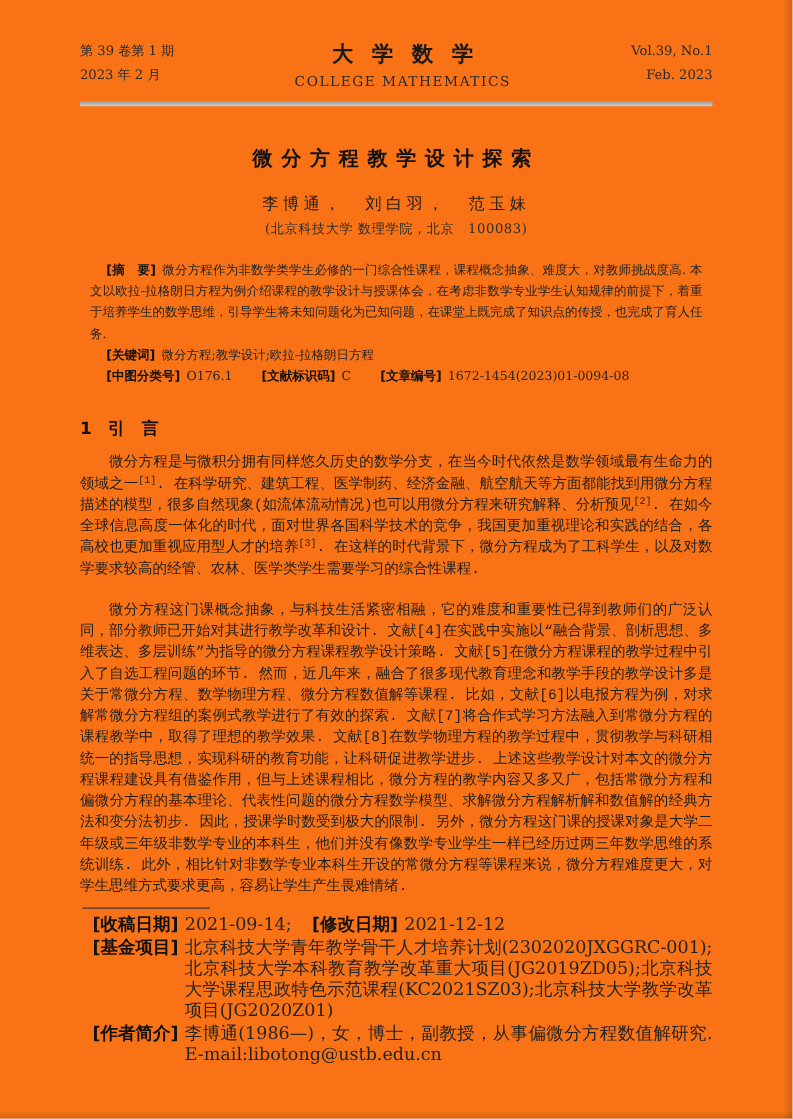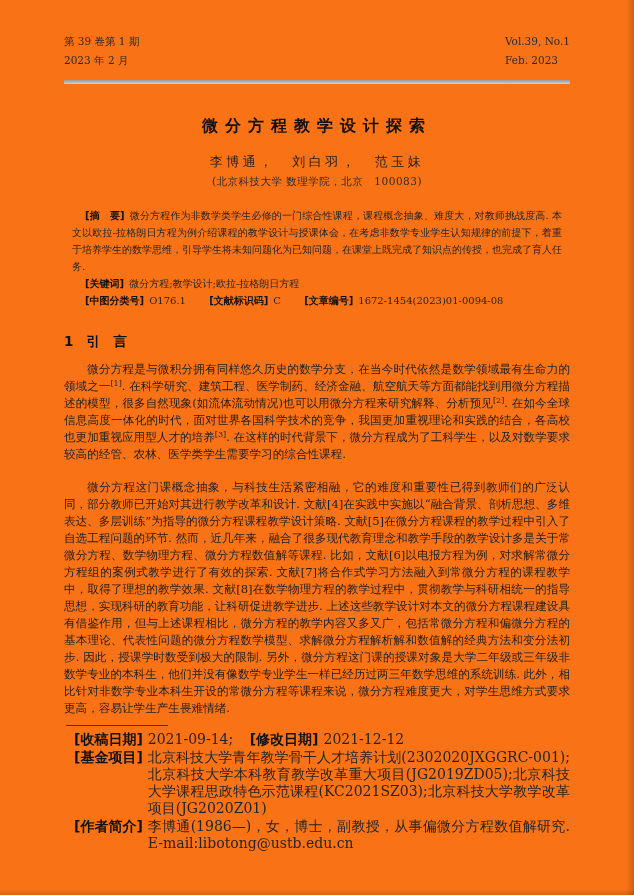--- a/index.html
+++ b/index.html
@@ -20,21 +20,21 @@
     position: absolute; top: 0; right: 0; width: 8px; height: 100%;
     background: linear-gradient(to right, rgba(0,0,0,0), rgba(0,0,0,0.16));
   }
   .edge-bottom {
     position: absolute; bottom: 0; left: 0; width: 100%; height: 6px;
     background: linear-gradient(to bottom, rgba(0,0,0,0), rgba(0,0,0,0.14));
   }
   
   .header { display: flex; justify-content: space-between; align-items: flex-start; }
   .h-left, .h-right { font-size: 10.5px; line-height: 1.85; color: #2a2a2a; white-space: nowrap; }
-  .h-right { }
+  .h-right { text-align: right; }
   .h-center { text-align: center; }
   .jname {
     font-size: 17px; font-weight: bold; letter-spacing: 15px; margin-left: 15px;
     color: #1a1a1a;
   }
   .jname-en { font-size: 11px; letter-spacing: 1.2px; margin-top: 4px; color: #2a2a2a; }
   .rule {
     margin-top: 9px; height: 4px;
     background: linear-gradient(to bottom, #9a9a9a, #cfcfcf);
     border-radius: 1px;
@@ -62,21 +62,21 @@
   
   .sec {
     margin-top: 24px;
     font-family: "DejaVu Sans", "Liberation Sans", sans-serif;
     font-size: 13.5px; font-weight: bold; color: #111;
   }
   .sec-title { margin-left: 13px; }
   .body-p {
     margin-top: 10px;
     font-size: 11.6px; line-height: 17px;
-    text-align: justify; text-indent: 2em; color: #1e1e1e;
+    text-align: justify; text-indent: 2em; color: #1e1e1e; font-family: Liberation Mono, monospace;
   }
   .body-p.cont { margin-top: 16px; }
   sup.ref { font-size: 8px; line-height: 0; vertical-align: 4px; letter-spacing: 0; }
   
   .fn-sep { margin: 8px 0 5px 2px; width: 102px; border-top: 1px solid #3a3a3a; }
   .footnotes { font-size: 14px; line-height: 17px; color: #242424; }
   .fn-row { padding-left: 10px; margin-top: 1px; }
   .fn-row.hang { display: flex; justify-content: space-between; }
   .fn-label { flex: 0 0 auto; white-space: nowrap; }
   .fn-text { flex: 1 1 auto; text-align: justify; }
@@ -86,20 +86,24 @@
 <body>
 
 <div class="page">
   <div class="edge-right"></div>
   <div class="edge-bottom"></div>
 
   <div class="header">
     <div class="h-left">
       <div>第 39 卷第 1 期</div>
       <div>2023 年 2 月</div>
+    </div>
+    <div class="h-center">
+      <div class="jname">大学数学</div>
+      <div class="jname-en">COLLEGE MATHEMATICS</div>
     </div>
     <div class="h-right">
       <div>Vol.39, No.1</div>
       <div>Feb. 2023</div>
     </div>
   </div>
 
   <div class="rule"></div>
 
   <div class="title">微分方程教学设计探索</div>

